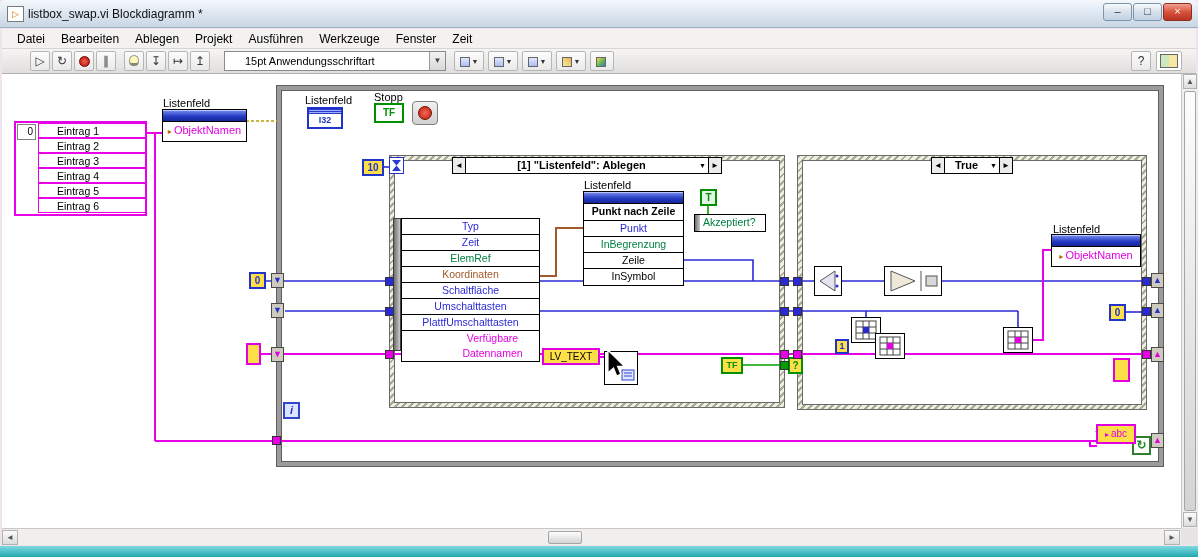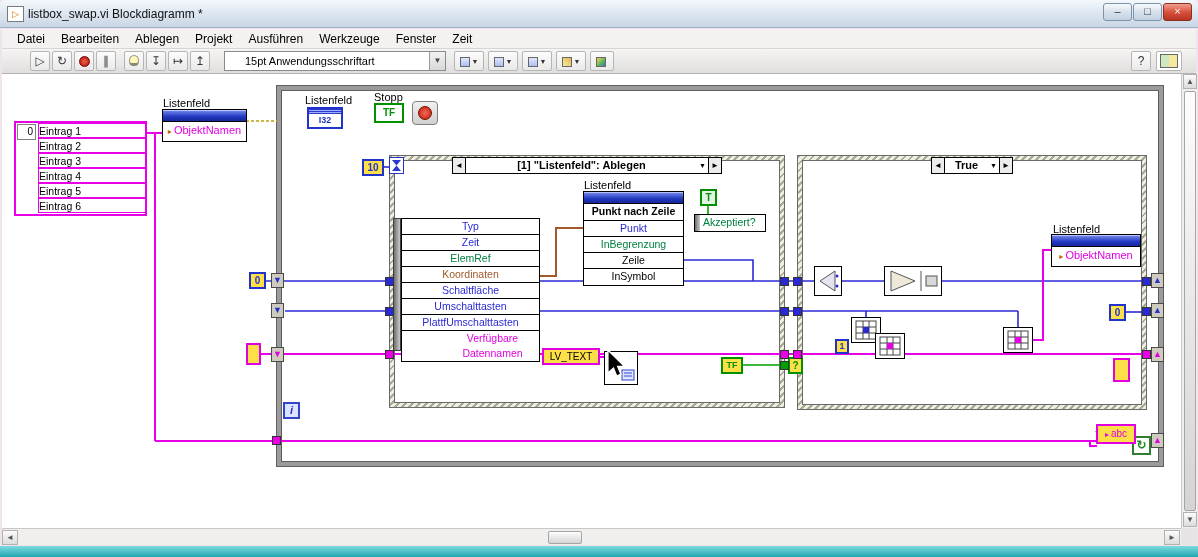--- a/index.html
+++ b/index.html
@@ -78,21 +78,21 @@
   .inv-row{height:16px;border-top:1px solid #000;text-align:center;line-height:15px;font-size:10.5px;}
   .inv-row:nth-child(1){color:#a05a2c;} .inv-row:nth-child(2){color:#008040;}
   .inv-row:nth-child(3){color:#2a2ad4;} .inv-row:nth-child(4){color:#008040;}
   .const{position:absolute;background:#fde047;text-align:center;font-weight:bold;}
   .cblue{border:2px solid #2233cc;color:#2233cc;}
   .cmag{border:2px solid #e000e0;color:#e000e0;}
   .cgreen{border:2px solid #009000;color:#009000;}
   .tn{position:absolute;width:9px;height:9px;border:1px solid #333;}
   .sr{position:absolute;width:13px;height:15px;background:#cfcabe;border:1px solid #4a4a4a;
     font-size:9px;line-height:13px;text-align:center;font-weight:bold;}
-  .cell{border:1px solid #e800e8;background:#fff;height:15px;line-height:14px;padding-left:0;font-size:10.5px;}
+  .cell{border:1px solid #e800e8;background:#fff;height:15px;line-height:14px;padding-left:18px;font-size:10.5px;}
   .wires{position:absolute;left:0;top:0;pointer-events:none;}
   .arrin{color:#c06000;font-size:8px;margin-right:2px;}
 </style>
 </head>
 <body>
 
 <div class="titlebar">
   <div class="appicon">
       <span>▷</span>
     </div>

